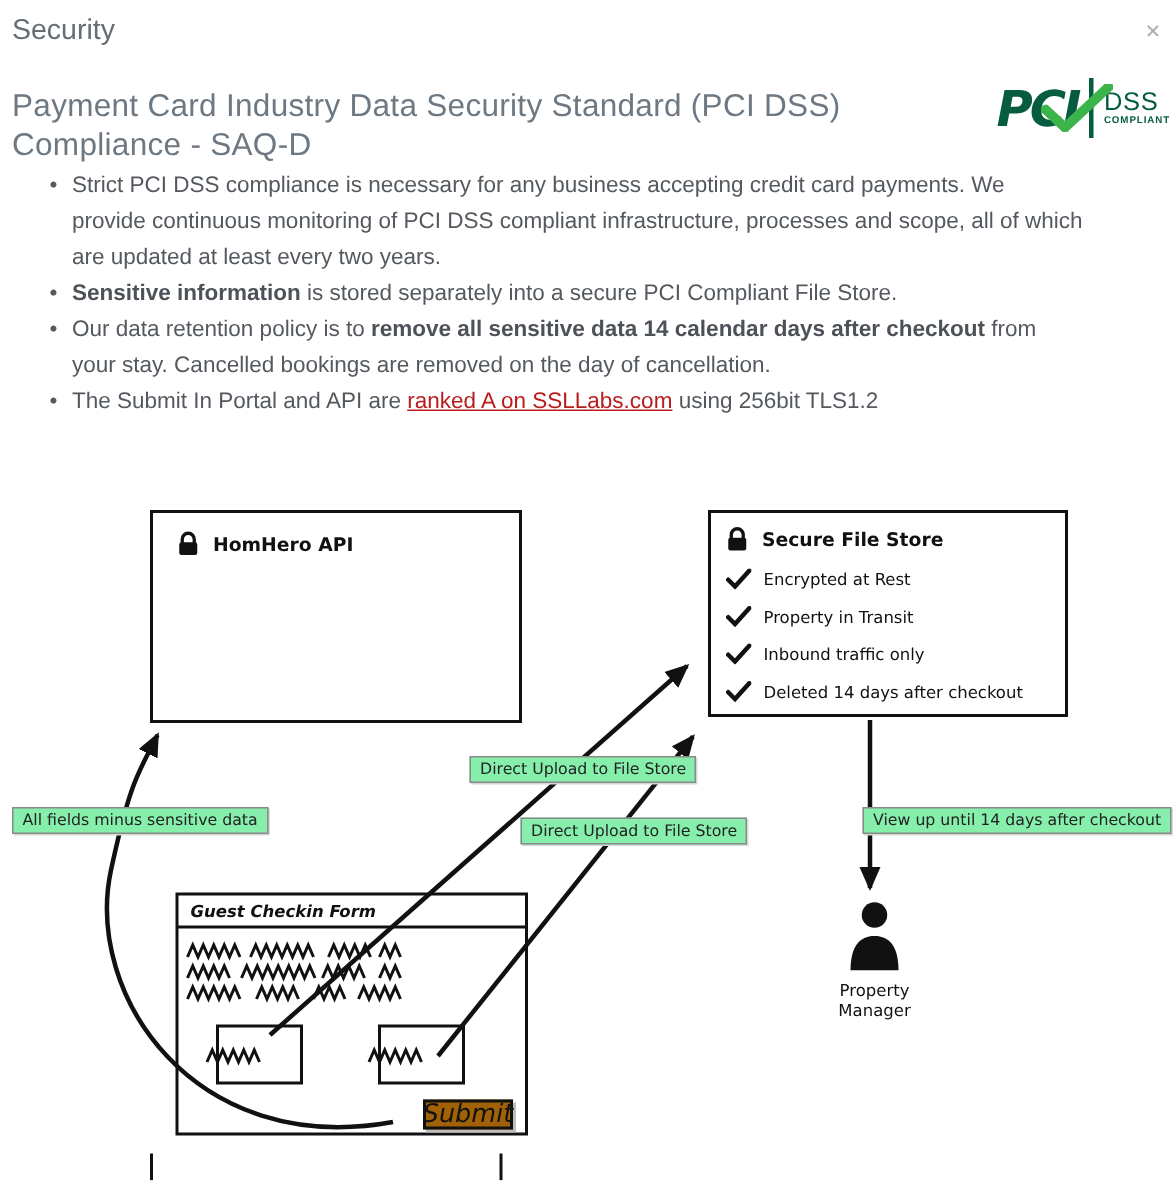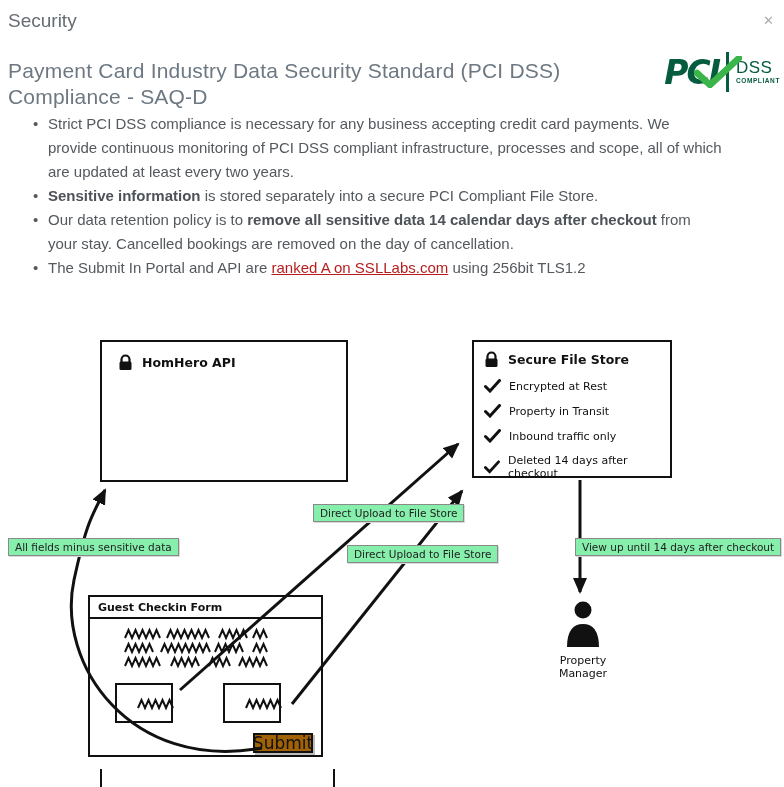--- a/index.html
+++ b/index.html
@@ -35,42 +35,42 @@
   .ssllabs { color:#b91c1c; text-decoration:underline; cursor:pointer; }
 
   .section { position:absolute; left:8px; top:301px; margin:0; font-size:15px;
              font-weight:700; color:#42474d; }
 
   
   .diagram { position:absolute; left:0; top:328px; width:784px; height:459px;
              font-family:"DejaVu Sans", sans-serif; color:#111; }
   .dbox { position:absolute; border:2px solid #111; background:#fff; z-index:1; }
   .api-box { left:100px; top:12px; width:248px; height:142px; }
-  .store-box { left:472px; top:12px; width:200px; height:138px; }
+  .store-box { left:472px; top:12px; width:240px; height:138px; }
   .box-head { display:flex; align-items:center; gap:9px; padding:12px 0 0 16px; }
   .store-box .box-head { padding:9px 0 0 10px; }
   .box-title { font-size:12.5px; font-weight:700; }
   .store-item { display:flex; align-items:center; gap:8px; padding-left:10px;
                 margin-top:11px; font-size:11px; font-weight:500; }
   .store-item:first-of-type { margin-top:14px; }
 
   .overlay { position:absolute; left:0; top:0; z-index:2; pointer-events:none; }
   .arrow { stroke:#111; stroke-width:3; fill:none; }
   .scribble { stroke:#111; stroke-width:2; fill:none; }
   .stub { stroke:#111; stroke-width:2; }
 
   .chip { position:absolute; z-index:3; border:1px solid #8a8a8a; background:#86efac;
           font-size:10.5px; color:#222; padding:2px 6px; white-space:nowrap;
           box-shadow:1px 1px 0 #d8d8d8; }
   .chip-fields { left:8px;  top:210px; }
   .chip-up1    { left:313px; top:176px; }
   .chip-up2    { left:347px; top:217px; }
   .chip-view   { left:575px; top:210px; }
 
-  .form-box { left:88px; top:267px; width:235px; height:162px; }
+  .form-box { left:117px; top:267px; width:235px; height:162px;font-style:italic; }
   .form-title { font-size:11px; font-weight:600; padding:4px 0 0 8px; }
   .form-divider { position:absolute; left:-1px; right:-1px; top:20px; height:2px; background:#111; }
   .mini-box { position:absolute; width:58px; height:40px; border:2px solid #111; background:#fff; }
   .mini-1 { left:25px; top:86px; }
   .mini-2 { left:133px; top:86px; }
   .submit-btn { position:absolute; left:163px; top:136px; width:60px; height:20px;
                 border:2px solid #111; background:#a16207; font-size:17px; display:flex;
                 align-items:center; justify-content:center; box-shadow:2px 2px 0 #bdbdbd; }
 
   .manager { position:absolute; left:540px; top:273px; width:86px; text-align:center; z-index:1; }

